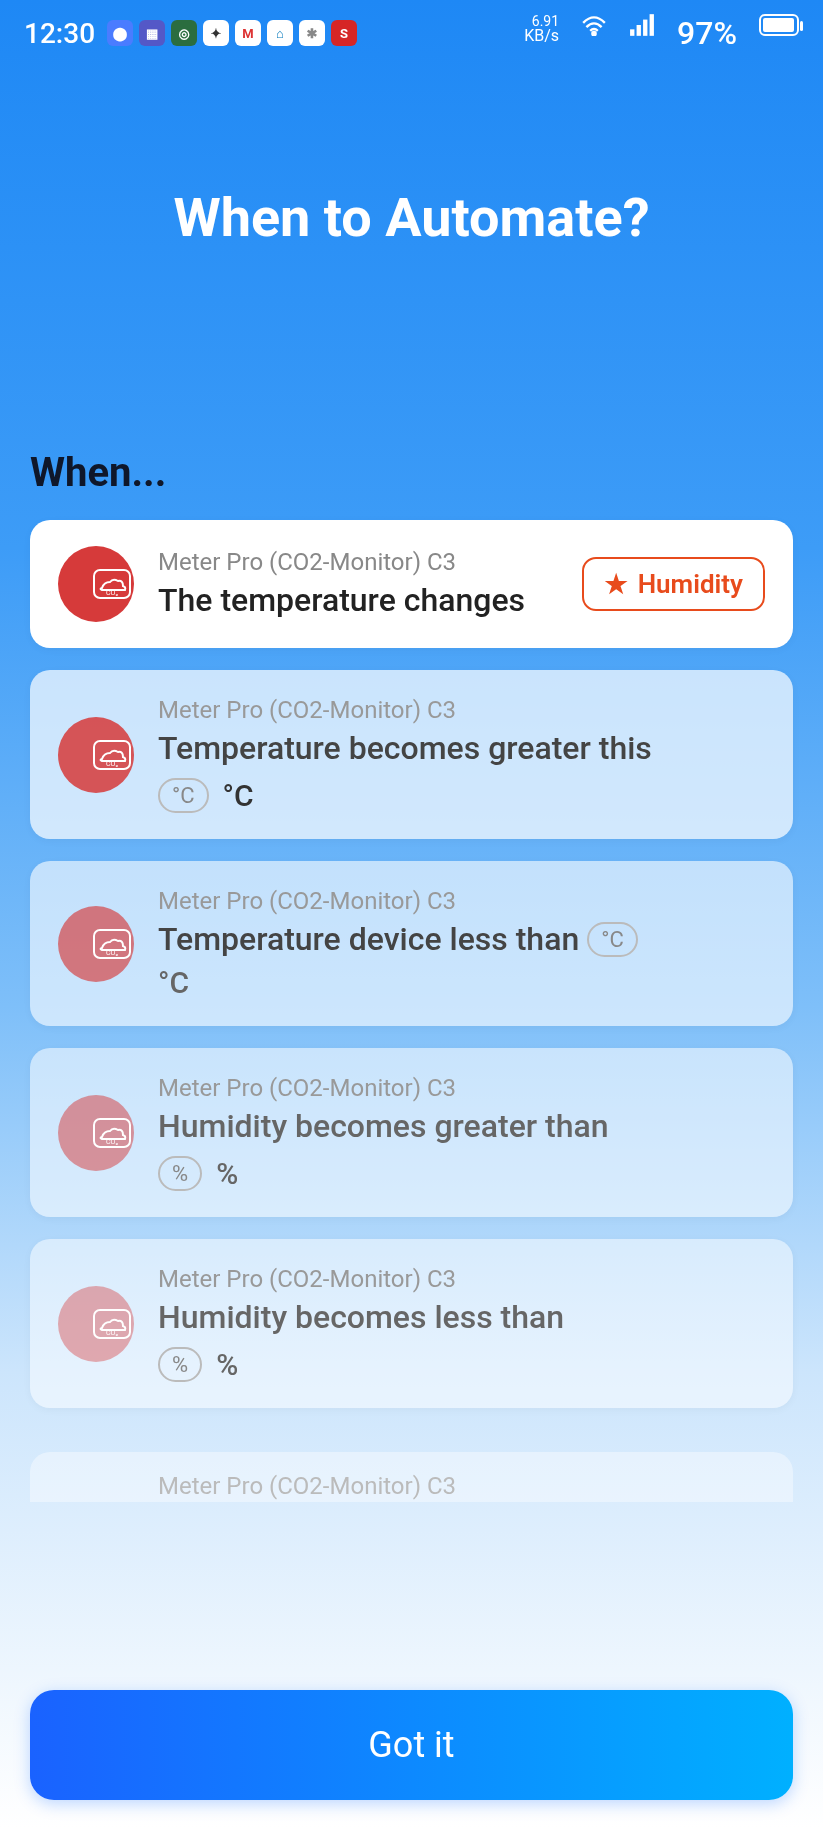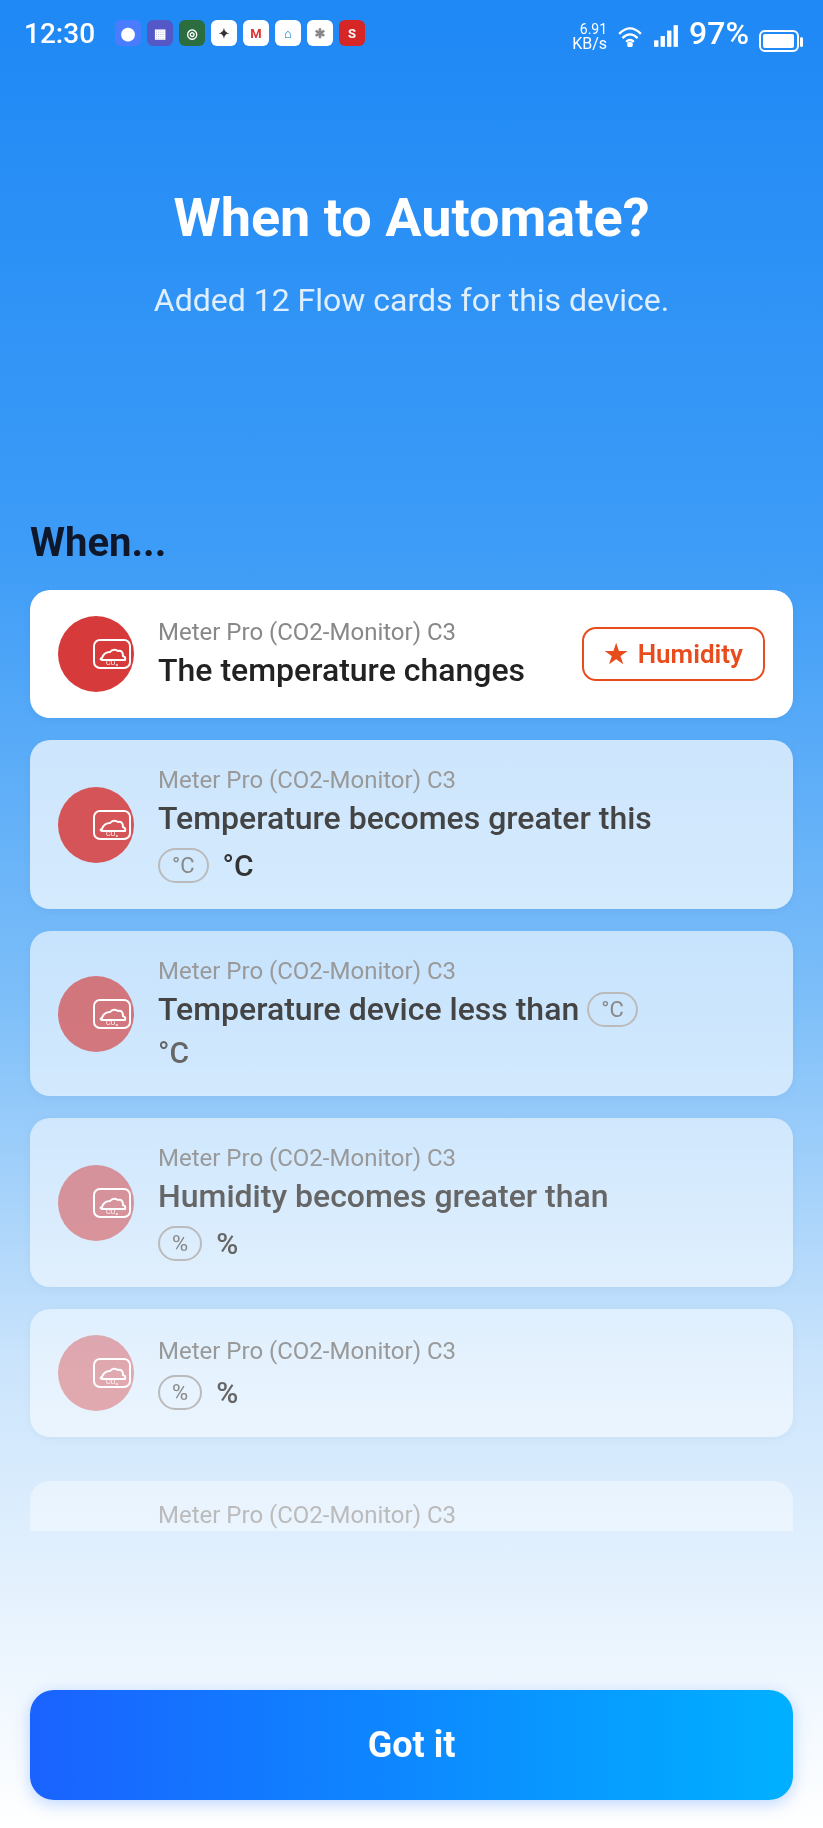--- a/index.html
+++ b/index.html
@@ -14,30 +14,30 @@
 
     
     .status-bar {
       display: flex;
       justify-content: space-between;
       align-items: center;
       padding: 10px 24px 0 24px;
       height: 56px;
       color: #fff;
     }
-    .status-left { display: flex; align-items: center; gap: 20px; }
+    .status-left { display: flex; align-items: center; gap: 12px; }
     .clock { font-size: 28px; font-weight: 500; }
     .app-icons { display: flex; gap: 6px; }
     .app-icon {
       width: 26px; height: 26px; border-radius: 6px;
       display: flex; align-items: center; justify-content: center;
       font-size: 13px; font-weight: bold;
       background: #fff; color: #333;
     }
-    .status-right { display: flex; align-items: flex-end; gap: 10px; }
+    .status-right { display: flex; align-items: flex-start; gap: 22px; }
     .net-speed { font-size: 14px; line-height: 1; text-align: right; }
     .net-speed small { font-size: 16px; display: block; }
     .signal, .wifi { font-size: 20px; }
     .battery-pct { font-size: 32px; font-weight: 500; }
     .battery-icon {
       width: 40px; height: 22px; border: 2.5px solid #fff; border-radius: 6px;
       position: relative; display: flex; align-items: center; padding: 2px;
     }
     .battery-icon::after {
       content: ""; position: absolute; right: -6px; top: 5px;
@@ -147,21 +147,21 @@
       position: absolute;
       bottom: 28px; left: 30px; right: 30px;
     }
     .bottom-button {
       background: linear-gradient(90deg, #1a62ff 0%, #00b0ff 100%);
       border-radius: 24px;
       text-align: center;
       padding: 34px 0;
       color: #fff;
       font-size: 36px;
-      font-weight: 700;
+      font-weight: 400;
       box-shadow: 0 4px 16px rgba(0,100,255,0.25);
     }
 
     .title-row { display: flex; align-items: center; flex-wrap: wrap; }
   </style>
 </head>
 <body>
 
 <div class="status-bar">
   <div class="status-left">
@@ -200,21 +200,20 @@
     </span>
     <span class="battery-pct">97%</span>
     <span class="battery-icon">
         <span class="battery-fill"></span>
       </span>
   </div>
 </div>
 
 <div class="header">
   <h1 class="title">When to Automate?</h1>
-  <p class="subtitle">Added 12 Flow cards for this device.</p>
 </div>
 
 <h2 class="section-heading">When...</h2>
 
 <div class="cards">
 
   <div class="card">
     <div class="card-icon">
       <svg width="44" height="40" viewBox="0 0 44 40" fill="none" stroke="white" stroke-width="2">
         <rect x="4" y="6" width="36" height="28" rx="6"></rect>
@@ -289,20 +288,21 @@
   <div class="card faded-4">
     <div class="card-icon">
       <svg width="44" height="40" viewBox="0 0 44 40" fill="none" stroke="white" stroke-width="2">
         <rect x="4" y="6" width="36" height="28" rx="6"></rect>
         <path d="M12 24 Q14 18 20 18 Q23 14 28 17 Q33 16 33 22 Q36 23 35 26 L12 26 Q9 25 12 24 Z" fill="none"></path>
         <text x="22" y="31" font-size="7" fill="white" text-anchor="middle" stroke="none">CO₂</text>
       </svg>
     </div>
     <div class="card-content">
       <div class="device-name">Meter Pro (CO2-Monitor) C3</div>
+      <div class="card-title">Humidity becomes less than</div>
       <div class="unit-row">
         <span class="unit-chip">%</span>
         <span class="unit-large">%</span>
       </div>
     </div>
   </div>
 
   <div class="partial-card">
     <div class="device-name">Meter Pro (CO2-Monitor) C3</div>
   </div>

